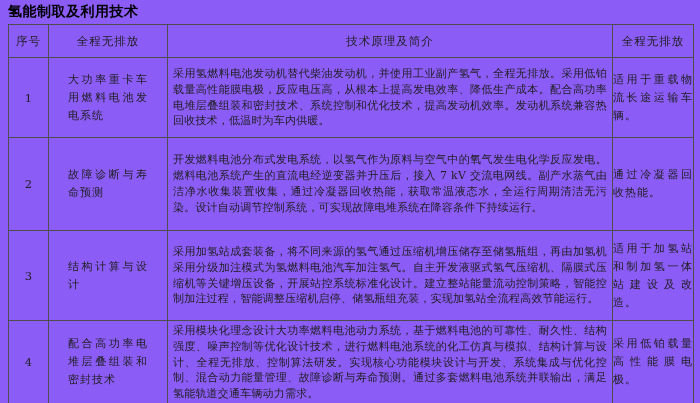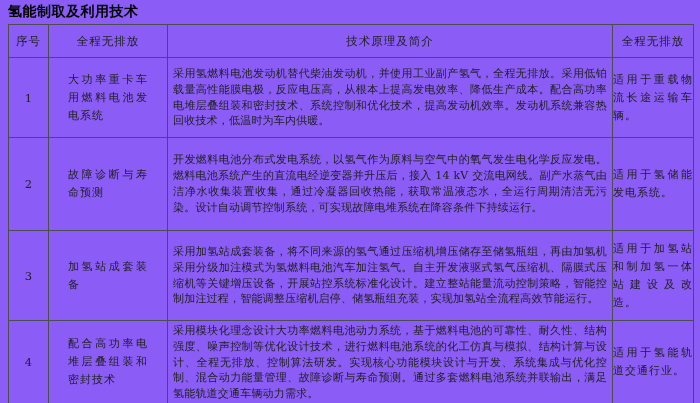--- a/index.html
+++ b/index.html
@@ -69,30 +69,30 @@
     <tbody>
       <tr class="row-1">
         <td class="cell-num">1</td>
         <td class="cell-name">大功率重卡车用燃料电池发电系统</td>
         <td class="cell-desc">采用氢燃料电池发动机替代柴油发动机，并使用工业副产氢气，全程无排放。采用低铂载量高性能膜电极，反应电压高，从根本上提高发电效率、降低生产成本。配合高功率电堆层叠组装和密封技术、系统控制和优化技术，提高发动机效率。发动机系统兼容热回收技术，低温时为车内供暖。</td>
         <td class="cell-scope">适用于重载物流长途运输车辆。</td>
       </tr>
       <tr class="row-2">
         <td class="cell-num">2</td>
         <td class="cell-name">故障诊断与寿命预测</td>
-        <td class="cell-desc">开发燃料电池分布式发电系统，以氢气作为原料与空气中的氧气发生电化学反应发电。燃料电池系统产生的直流电经逆变器并升压后，接入 14 kV 交流电网线。副产水蒸气由洁净水收集装置收集，通过冷凝器回收热能，获取常温液态水，全运行周期清洁无污染。设计自动调节控制系统，可实现故障电堆系统在降容条件下持续运行。</td>
-        <td class="cell-scope">适用于氢储能发电系统。</td>
+        <td class="cell-desc">开发燃料电池分布式发电系统，以氢气作为原料与空气中的氧气发生电化学反应发电。燃料电池系统产生的直流电经逆变器并升压后，接入 7 kV 交流电网线。副产水蒸气由洁净水收集装置收集，通过冷凝器回收热能，获取常温液态水，全运行周期清洁无污染。设计自动调节控制系统，可实现故障电堆系统在降容条件下持续运行。</td>
+        <td class="cell-scope">通过冷凝器回收热能。</td>
       </tr>
       <tr class="row-3">
         <td class="cell-num">3</td>
-        <td class="cell-name">加氢站成套装备</td>
+        <td class="cell-name">结构计算与设计</td>
         <td class="cell-desc">采用加氢站成套装备，将不同来源的氢气通过压缩机增压储存至储氢瓶组，再由加氢机采用分级加注模式为氢燃料电池汽车加注氢气。自主开发液驱式氢气压缩机、隔膜式压缩机等关键增压设备，开展站控系统标准化设计。建立整站能量流动控制策略，智能控制加注过程，智能调整压缩机启停、储氢瓶组充装，实现加氢站全流程高效节能运行。</td>
         <td class="cell-scope">适用于加氢站和制加氢一体站建设及改造。</td>
       </tr>
       <tr class="row-4">
         <td class="cell-num">4</td>
         <td class="cell-name">配合高功率电堆层叠组装和密封技术</td>
         <td class="cell-desc">采用模块化理念设计大功率燃料电池动力系统，基于燃料电池的可靠性、耐久性、结构强度、噪声控制等优化设计技术，进行燃料电池系统的化工仿真与模拟、结构计算与设计、全程无排放、控制算法研发。实现核心功能模块设计与开发、系统集成与优化控制、混合动力能量管理、故障诊断与寿命预测。通过多套燃料电池系统并联输出，满足氢能轨道交通车辆动力需求。</td>
-        <td class="cell-scope">适用于氢能轨道交通行业。</td>
+        <td class="cell-scope">采用低铂载量高性能膜电极。</td>
       </tr>
     </tbody>
   </table>
 </div>
 
 </body></html>

